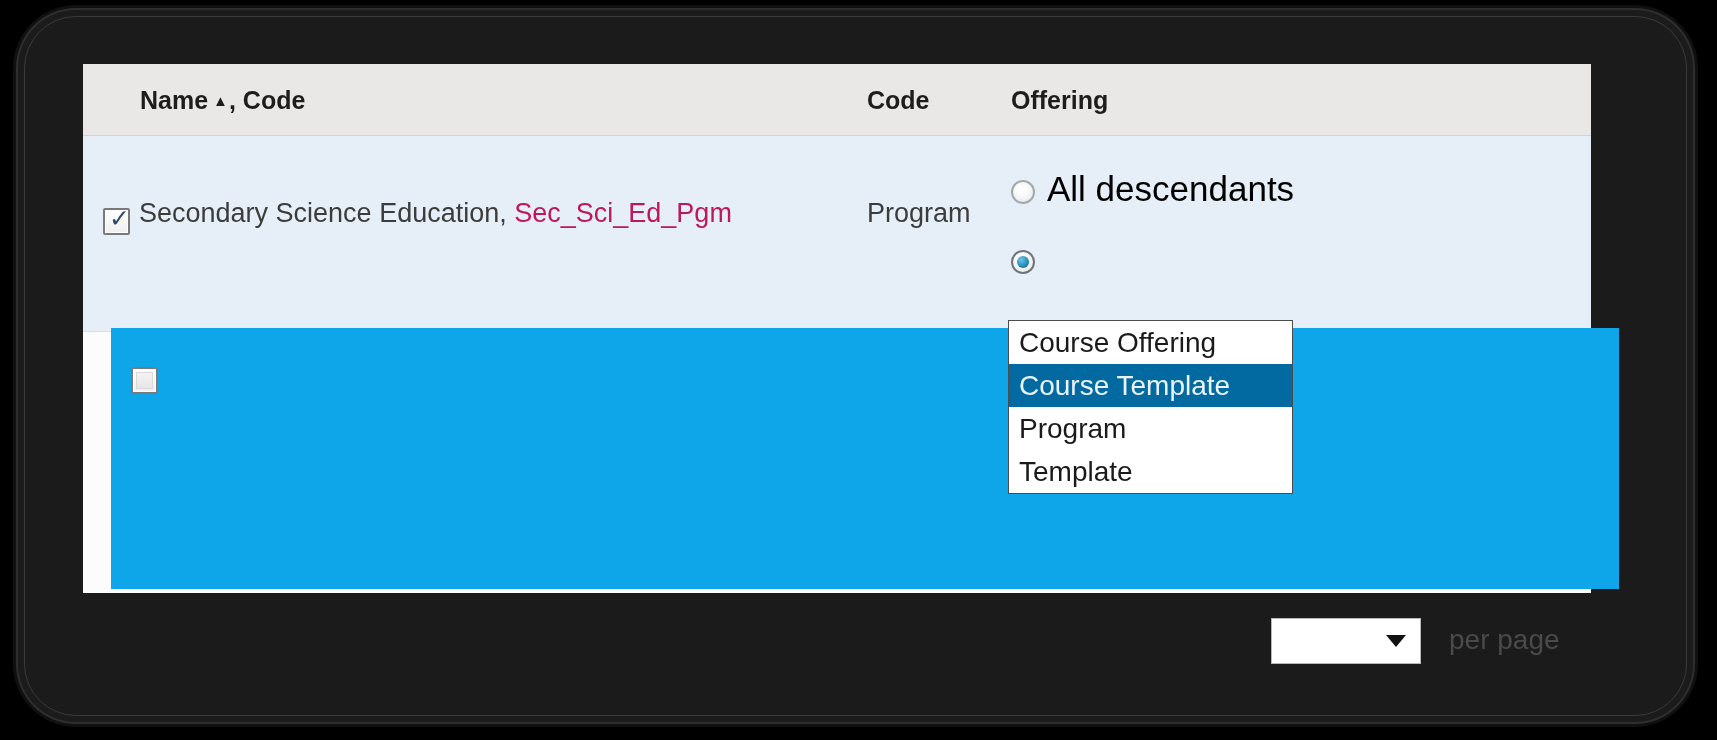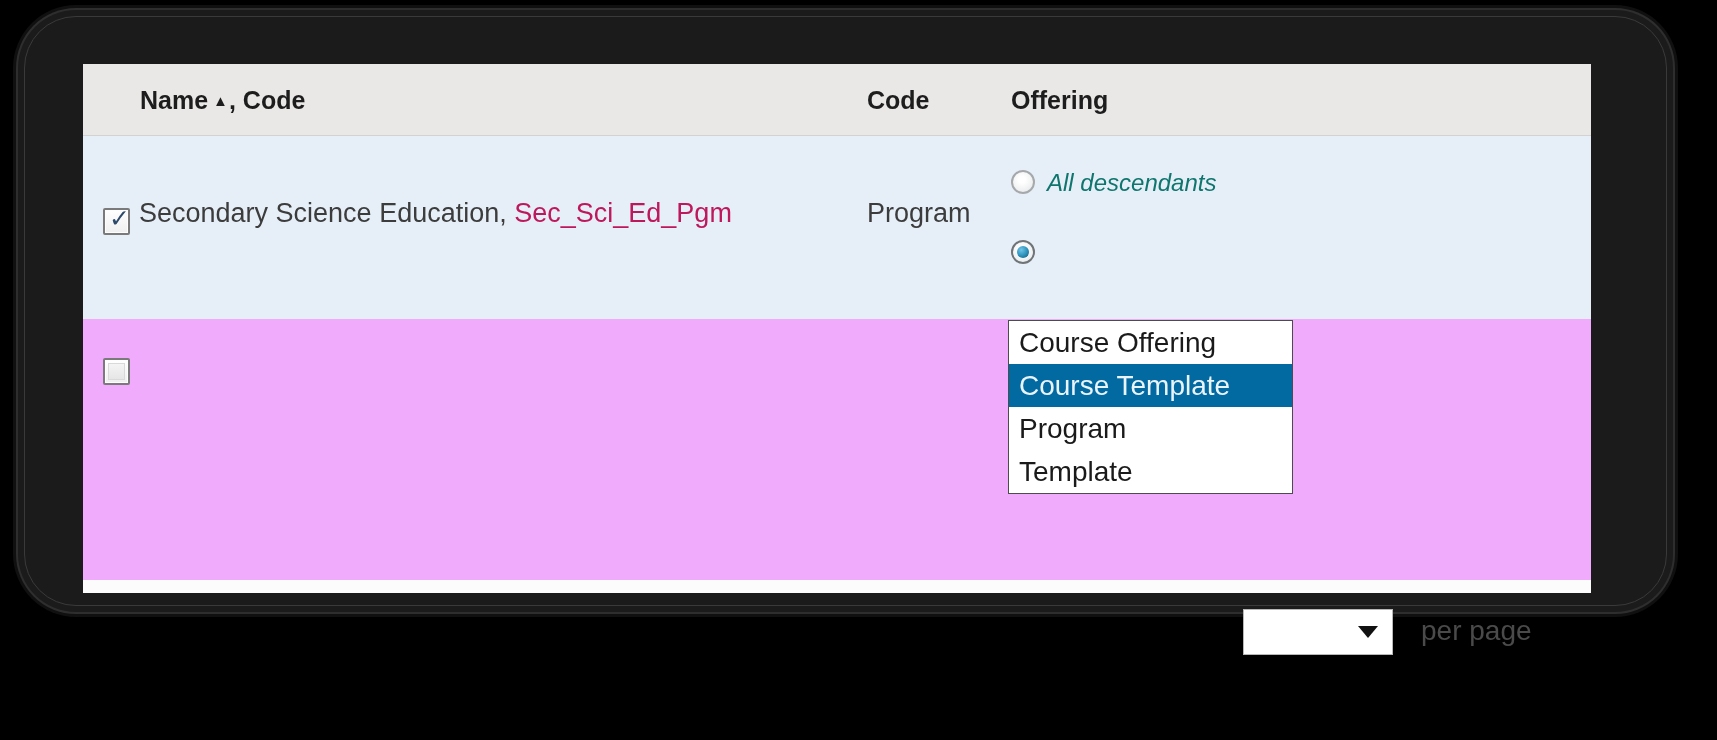--- a/index.html
+++ b/index.html
@@ -7,27 +7,28 @@
     width: 1717px; height: 740px;
     background: #000000;
     overflow: hidden;
     font-family: "Liberation Sans", sans-serif;
   }
 
   
   #frame {
     position: absolute;
     left: 18px; top: 10px;
-    width: 1655px; height: 602px;
+    width: 1655px; height: 712px;
     border-radius: 58px;
     background: #1b1b1b;
     box-shadow:
       0 0 0 2px #2e2e2e,
       0 0 0 5px #101010,
       0 0 22px 6px rgba(0,0,0,0.95);
+    padding-left: 20px;
   }
   #frame::after {
     content: "";
     position: absolute;
     left: 6px; top: 6px; right: 6px; bottom: 6px;
     border-radius: 52px;
     border: 1px solid #3a3a3a;
     pointer-events: none;
   }
 
@@ -74,23 +75,24 @@
     width: 1508px;
     box-sizing: border-box;
   }
   .row-selected {
     top: 72px;
     height: 196px;
     background: #e6eff8;
     border-bottom: 1px solid #d7dde4;
   }
   .row-plain {
-    top: 255px;
+    top: 264px;
     height: 261px;
-    background: #f0abfc;
+    background: #0ea5e9;
+    margin-left: 28px;
   }
 
   
   .cb {
     position: absolute;
     width: 27px; height: 27px;
     box-sizing: border-box;
     border: 2px solid #7a7a7a;
     border-radius: 2px;
     background: linear-gradient(#ffffff, #efefef);
@@ -127,23 +129,22 @@
     position: absolute;
     left: 784px; top: 62px;
     font-size: 27px;
     color: #3c3c3c;
   }
 
   
   .radio-line {
     position: absolute;
     white-space: nowrap;
-    font-size: 24px;
-    color: #0f766e;
-    font-style: italic;
+    font-size: 35px;
+    color: #000000;
   }
   .radio-line-1 { left: 928px; top: 33px; }
   .radio-line-2 { left: 928px; top: 103px; }
   .radio {
     display: inline-block;
     width: 24px; height: 24px;
     border-radius: 50%;
     box-sizing: border-box;
     border: 2px solid #a6a9ab;
     background: radial-gradient(circle at 45% 38%, #ffffff 20%, #f0f1f2 62%, #dfe1e3 100%);

